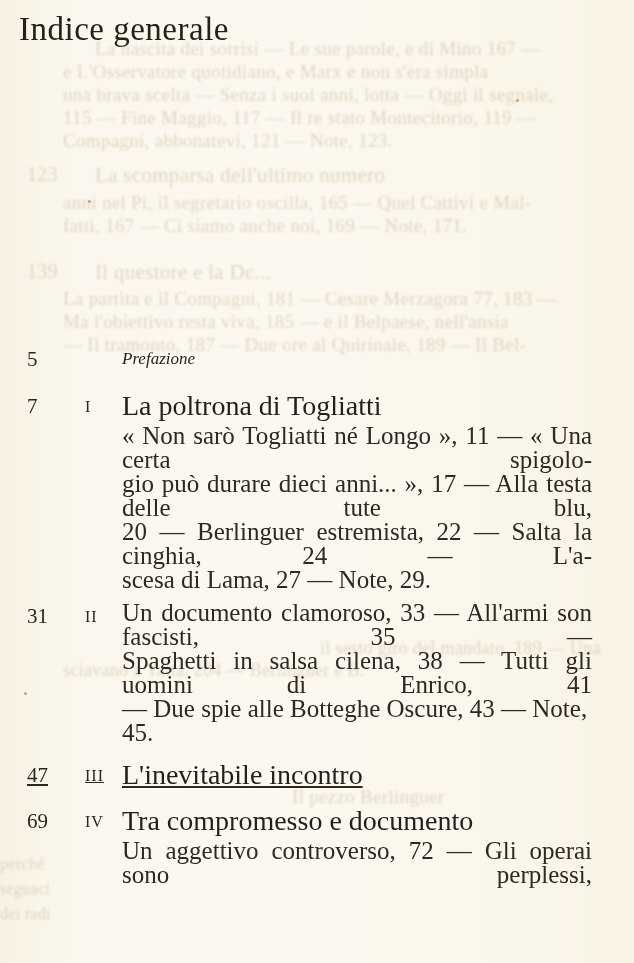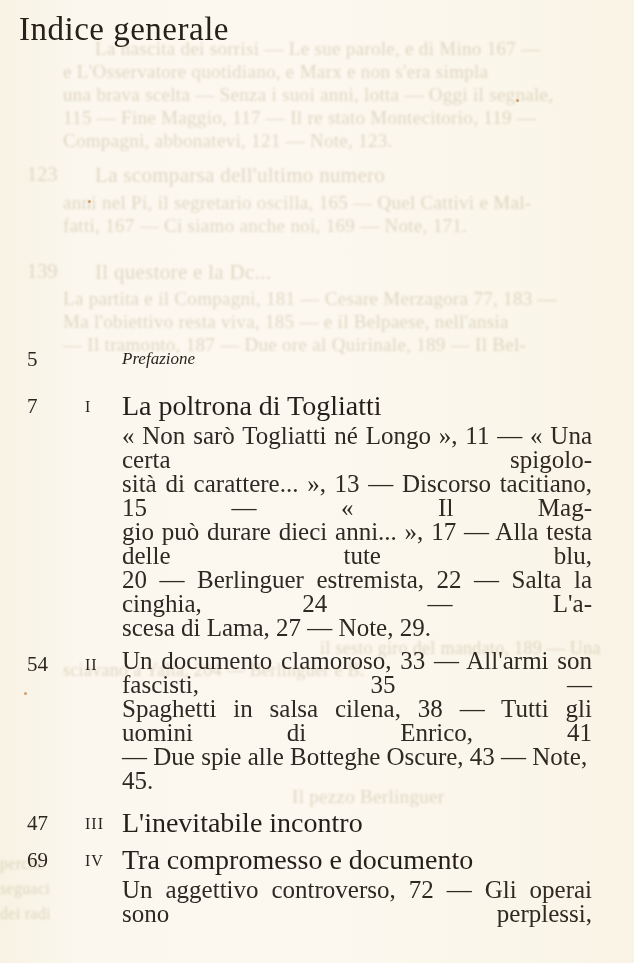--- a/index.html
+++ b/index.html
@@ -50,21 +50,21 @@
     width: 565px;
   }
   .entry {
     display: grid;
     grid-template-columns: 58px 37px 1fr;
     align-items: start;
   }
   .entry:nth-child(1) { margin-bottom: 14px; }
   .entry:nth-child(2) { margin-bottom: 9px;  }
   .entry:nth-child(3) { margin-bottom: 15px; }
-  .entry:nth-child(4) { margin-bottom: 4px; }
+  .entry:nth-child(4) { margin-bottom: 13px; text-decoration: underline; }
   .entry:nth-child(5) { margin-bottom: 0; }
   .pnum {
     font-size: 21px;
     line-height: 30px;
     color: #2b2620;
   }
   .rnum {
     font-size: 16px;
     line-height: 30px;
     padding-top: 1px;
@@ -131,30 +131,29 @@
     </div>
   </div>
 
   <div class="entry">
     <div class="pnum">7</div>
     <div class="rnum">I</div>
     <div class="ebody">
       <div class="etitle">La poltrona di Togliatti</div>
       <div class="edesc">
             <div class="line just">« Non sarò Togliatti né Longo », 11 — « Una certa spigolo-</div>
-            <div class="line just">sità di carattere... », 13 — Discorso tacitiano, 15 — « Il Mag-</div>
             <div class="line just">gio può durare dieci anni... », 17 — Alla testa delle tute blu,</div>
             <div class="line just">20 — Berlinguer estremista, 22 — Salta la cinghia, 24 — L'a-</div>
             <div class="line">scesa di Lama, 27 — Note, 29.</div>
           </div>
     </div>
   </div>
 
   <div class="entry">
-    <div class="pnum">54</div>
+    <div class="pnum">31</div>
     <div class="rnum">II</div>
     <div class="ebody">
       <div class="edesc">
             <div class="line just">Un documento clamoroso, 33 — All'armi son fascisti, 35 —</div>
             <div class="line just">Spaghetti in salsa cilena, 38 — Tutti gli uomini di Enrico, 41</div>
             <div class="line">— Due spie alle Botteghe Oscure, 43 — Note, 45.</div>
           </div>
     </div>
   </div>
 

